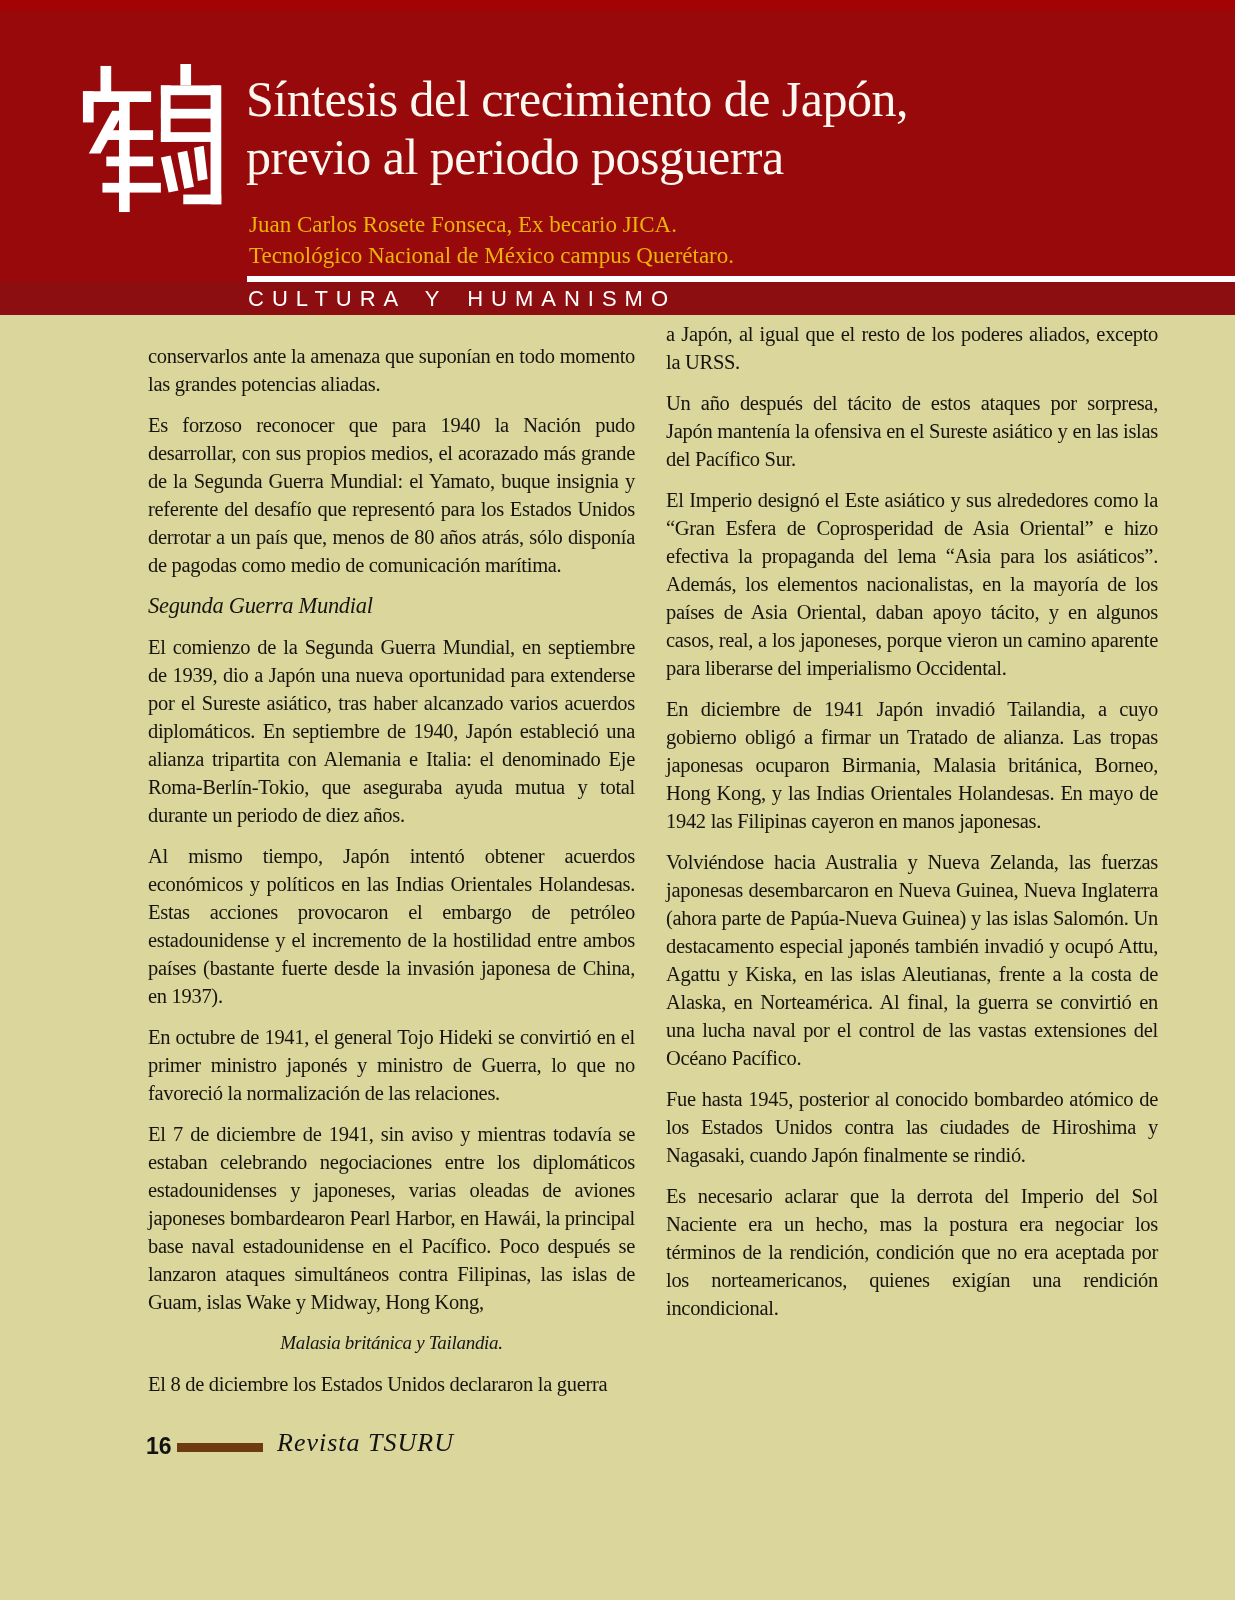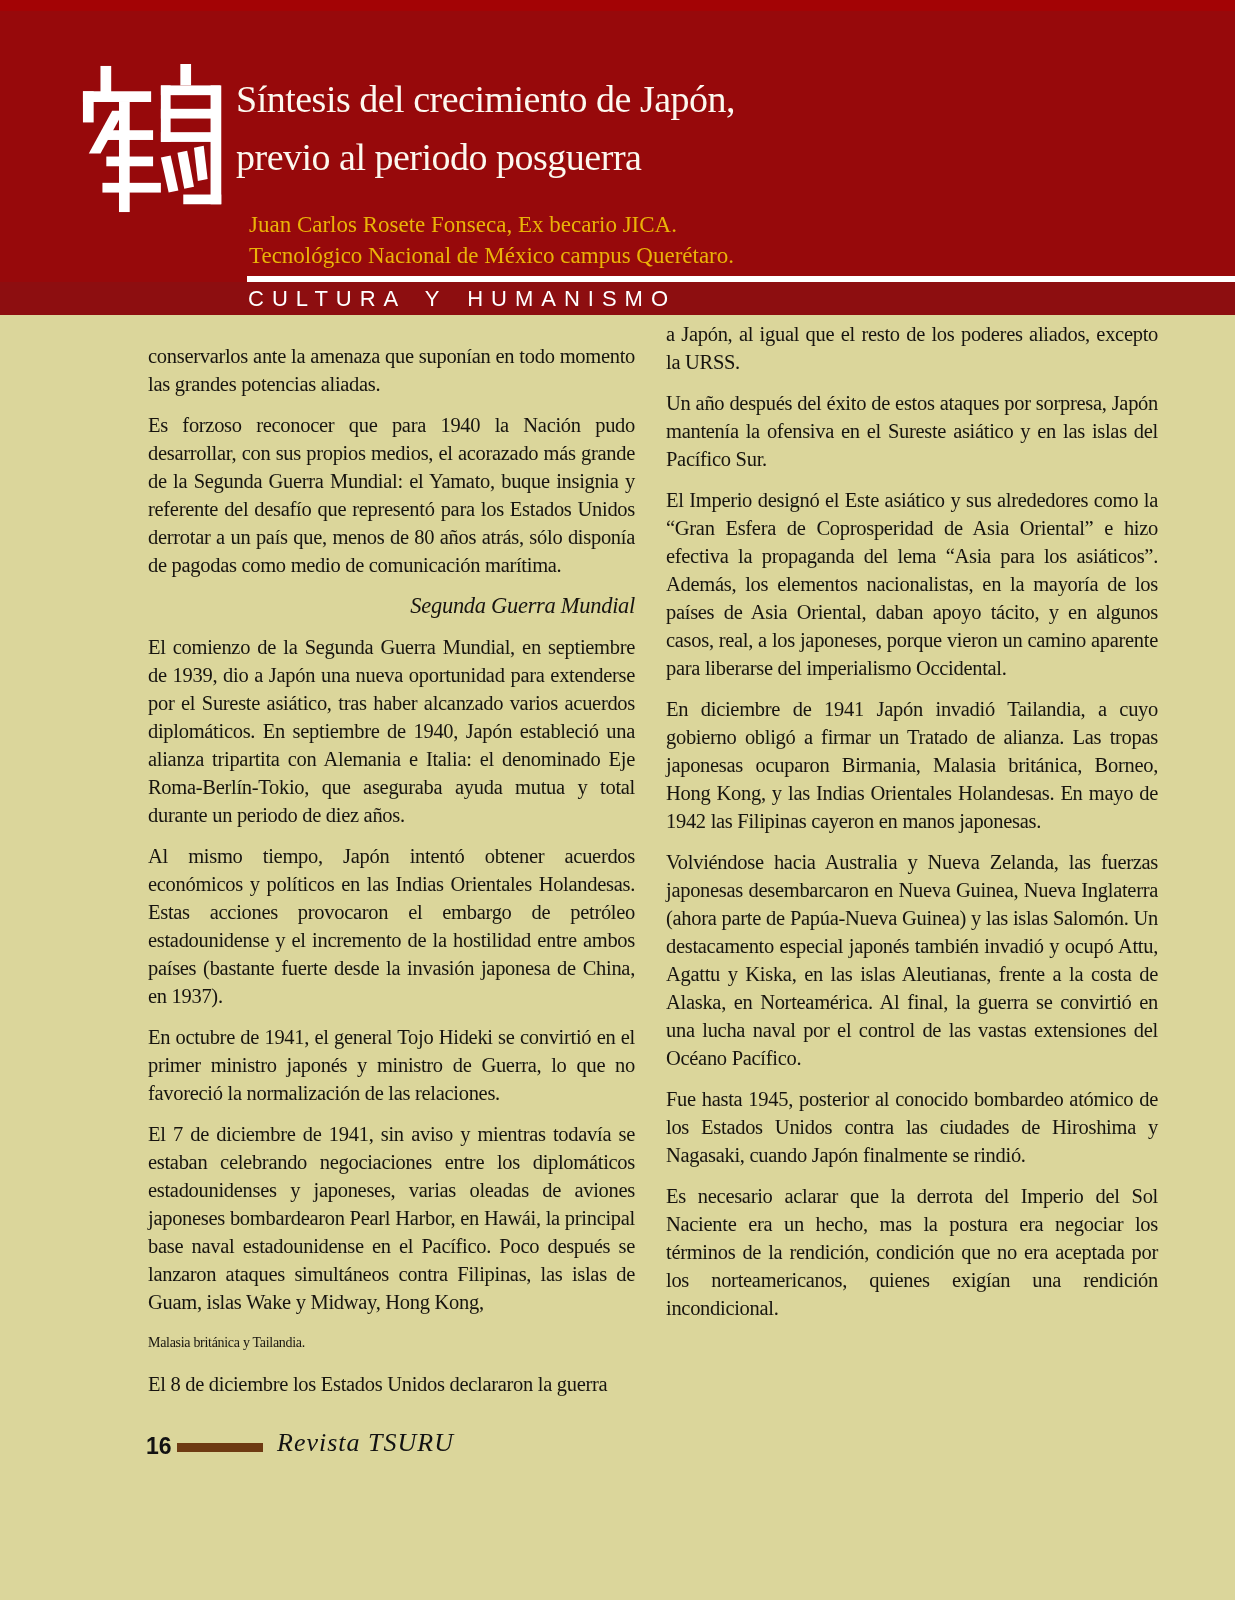--- a/index.html
+++ b/index.html
@@ -6,34 +6,34 @@
   body{width:1235px;height:1600px;background:#DBD69B;font-family:"Liberation Serif",serif;}
   .page{position:relative;width:1235px;height:1600px;background:#DBD69B;overflow:hidden;}
 
   
   .masthead{position:absolute;top:0;left:0;width:1235px;height:315px;background:#97090B;}
   .masthead-topstrip{position:absolute;top:0;left:0;width:100%;height:11px;background:#A30305;}
   .masthead-lowerband{position:absolute;top:282px;left:0;width:100%;height:33px;background:#8D0E10;}
   .rule{position:absolute;top:276px;left:247px;right:0;height:6px;background:#FFFFFF;}
   .kanji{position:absolute;left:82px;top:64px;width:148px;height:150px;}
   .kanji svg{width:100%;height:100%;}
-  .title{position:absolute;left:236px;top:70px;color:#FCF8EF;font-size:38px;line-height:58px;letter-spacing:-0.5px;white-space:nowrap;}
+  .title{position:absolute;left:246px;top:70px;color:#FCF8EF;font-size:50px;line-height:58px;letter-spacing:-0.5px;white-space:nowrap;}
   .byline{position:absolute;left:249px;top:209px;color:#eab308;font-size:23px;line-height:31px;white-space:nowrap;}
   .section-label{position:absolute;top:286px;left:248px;font-family:"Liberation Sans",sans-serif;
                  font-size:22px;letter-spacing:8px;word-spacing:6px;color:#FFFFFF;white-space:nowrap;}
 
   
   .col{position:absolute;top:315px;text-align:justify;font-size:20.5px;line-height:28px;
        letter-spacing:-0.3px;color:#17140F;}
   .col p{margin:0 0 13px;}
   .col-left{left:148px;width:487px;padding-top:27px;}
   .col-right{left:666px;width:492px;padding-top:5px;}
-  .subhead{font-style:italic;font-size:22.5px;text-align:right;margin:17px 0 16px;}
+  .subhead{font-style:italic;font-size:22.5px;text-align:left;margin:17px 0 16px;}
   .tight{margin-bottom:1px;}
-  .italic-line{font-size:14px;text-align:left;margin:0 0 13px;}
+  .italic-line{font-style:italic;font-size:19px;text-align:center;margin:0 0 13px;}
 
   
   .footer{position:absolute;left:0;top:1430px;width:1199px;height:44px;}
   .page-number{position:absolute;left:146px;top:3px;font-family:"Liberation Sans",sans-serif;
                font-weight:bold;font-size:23px;color:#121212;}
   .footer-bar{position:absolute;left:177px;top:13px;width:86px;height:9px;background:#6E3A12;}
   .magazine-name{position:absolute;left:277px;top:-2px;font-style:italic;font-size:26px;
                  letter-spacing:1px;color:#121212;}
 </style>
 </head>
@@ -91,21 +91,21 @@
     <p>El comienzo de la Segunda Guerra Mundial, en septiembre de 1939, dio a Japón una nueva oportunidad para extenderse por el Sureste asiático, tras haber alcanzado varios acuerdos diplomáticos. En septiembre de 1940, Japón estableció una alianza tripartita con Alemania e Italia: el denominado Eje Roma-Berlín-Tokio, que aseguraba ayuda mutua y total durante un periodo de diez años.</p>
     <p>Al mismo tiempo, Japón intentó obtener acuerdos económicos y políticos en las Indias Orientales Holandesas. Estas acciones provocaron el embargo de petróleo estadounidense y el incremento de la hostilidad entre ambos países (bastante fuerte desde la invasión japonesa de China, en 1937).</p>
     <p>En octubre de 1941, el general Tojo Hideki se convirtió en el primer ministro japonés y ministro de Guerra, lo que no favoreció la normalización de las relaciones.</p>
     <p class="tight">El 7 de diciembre de 1941, sin aviso y mientras todavía se estaban celebrando negociaciones entre los diplomáticos estadounidenses y japoneses, varias oleadas de aviones japoneses bombardearon Pearl Harbor, en Hawái, la principal base naval estadounidense en el Pacífico. Poco después se lanzaron ataques simultáneos contra Filipinas, las islas de Guam, islas Wake y Midway, Hong Kong,</p>
     <p class="italic-line">Malasia británica y Tailandia.</p>
     <p>El 8 de diciembre los Estados Unidos declararon la guerra</p>
   </div>
 
   <div class="col col-right">
     <p>a Japón, al igual que el resto de los poderes aliados, excepto la URSS.</p>
-    <p>Un año después del éxito de estos ataques por sorpresa, Japón mantenía la ofensiva en el Sureste asiático y en las islas del Pacífico Sur.</p>
+    <p>Un año después del tácito de estos ataques por sorpresa, Japón mantenía la ofensiva en el Sureste asiático y en las islas del Pacífico Sur.</p>
     <p>El Imperio designó el Este asiático y sus alrededores como la “Gran Esfera de Coprosperidad de Asia Oriental” e hizo efectiva la propaganda del lema “Asia para los asiáticos”. Además, los elementos nacionalistas, en la mayoría de los países de Asia Oriental, daban apoyo tácito, y en algunos casos, real, a los japoneses, porque vieron un camino aparente para liberarse del imperialismo Occidental.</p>
     <p>En diciembre de 1941 Japón invadió Tailandia, a cuyo gobierno obligó a firmar un Tratado de alianza. Las tropas japonesas ocuparon Birmania, Malasia británica, Borneo, Hong Kong, y las Indias Orientales Holandesas. En mayo de 1942 las Filipinas cayeron en manos japonesas.</p>
     <p>Volviéndose hacia Australia y Nueva Zelanda, las fuerzas japonesas desembarcaron en Nueva Guinea, Nueva Inglaterra (ahora parte de Papúa-Nueva Guinea) y las islas Salomón. Un destacamento especial japonés también invadió y ocupó Attu, Agattu y Kiska, en las islas Aleutianas, frente a la costa de Alaska, en Norteamérica. Al final, la guerra se convirtió en una lucha naval por el control de las vastas extensiones del Océano Pacífico.</p>
     <p>Fue hasta 1945, posterior al conocido bombardeo atómico de los Estados Unidos contra las ciudades de Hiroshima y Nagasaki, cuando Japón finalmente se rindió.</p>
     <p>Es necesario aclarar que la derrota del Imperio del Sol Naciente era un hecho, mas la postura era negociar los términos de la rendición, condición que no era aceptada por los norteamericanos, quienes exigían una rendición incondicional.</p>
   </div>
 
   <div class="footer">
     <span class="page-number">16</span>
     <span class="footer-bar"></span>

